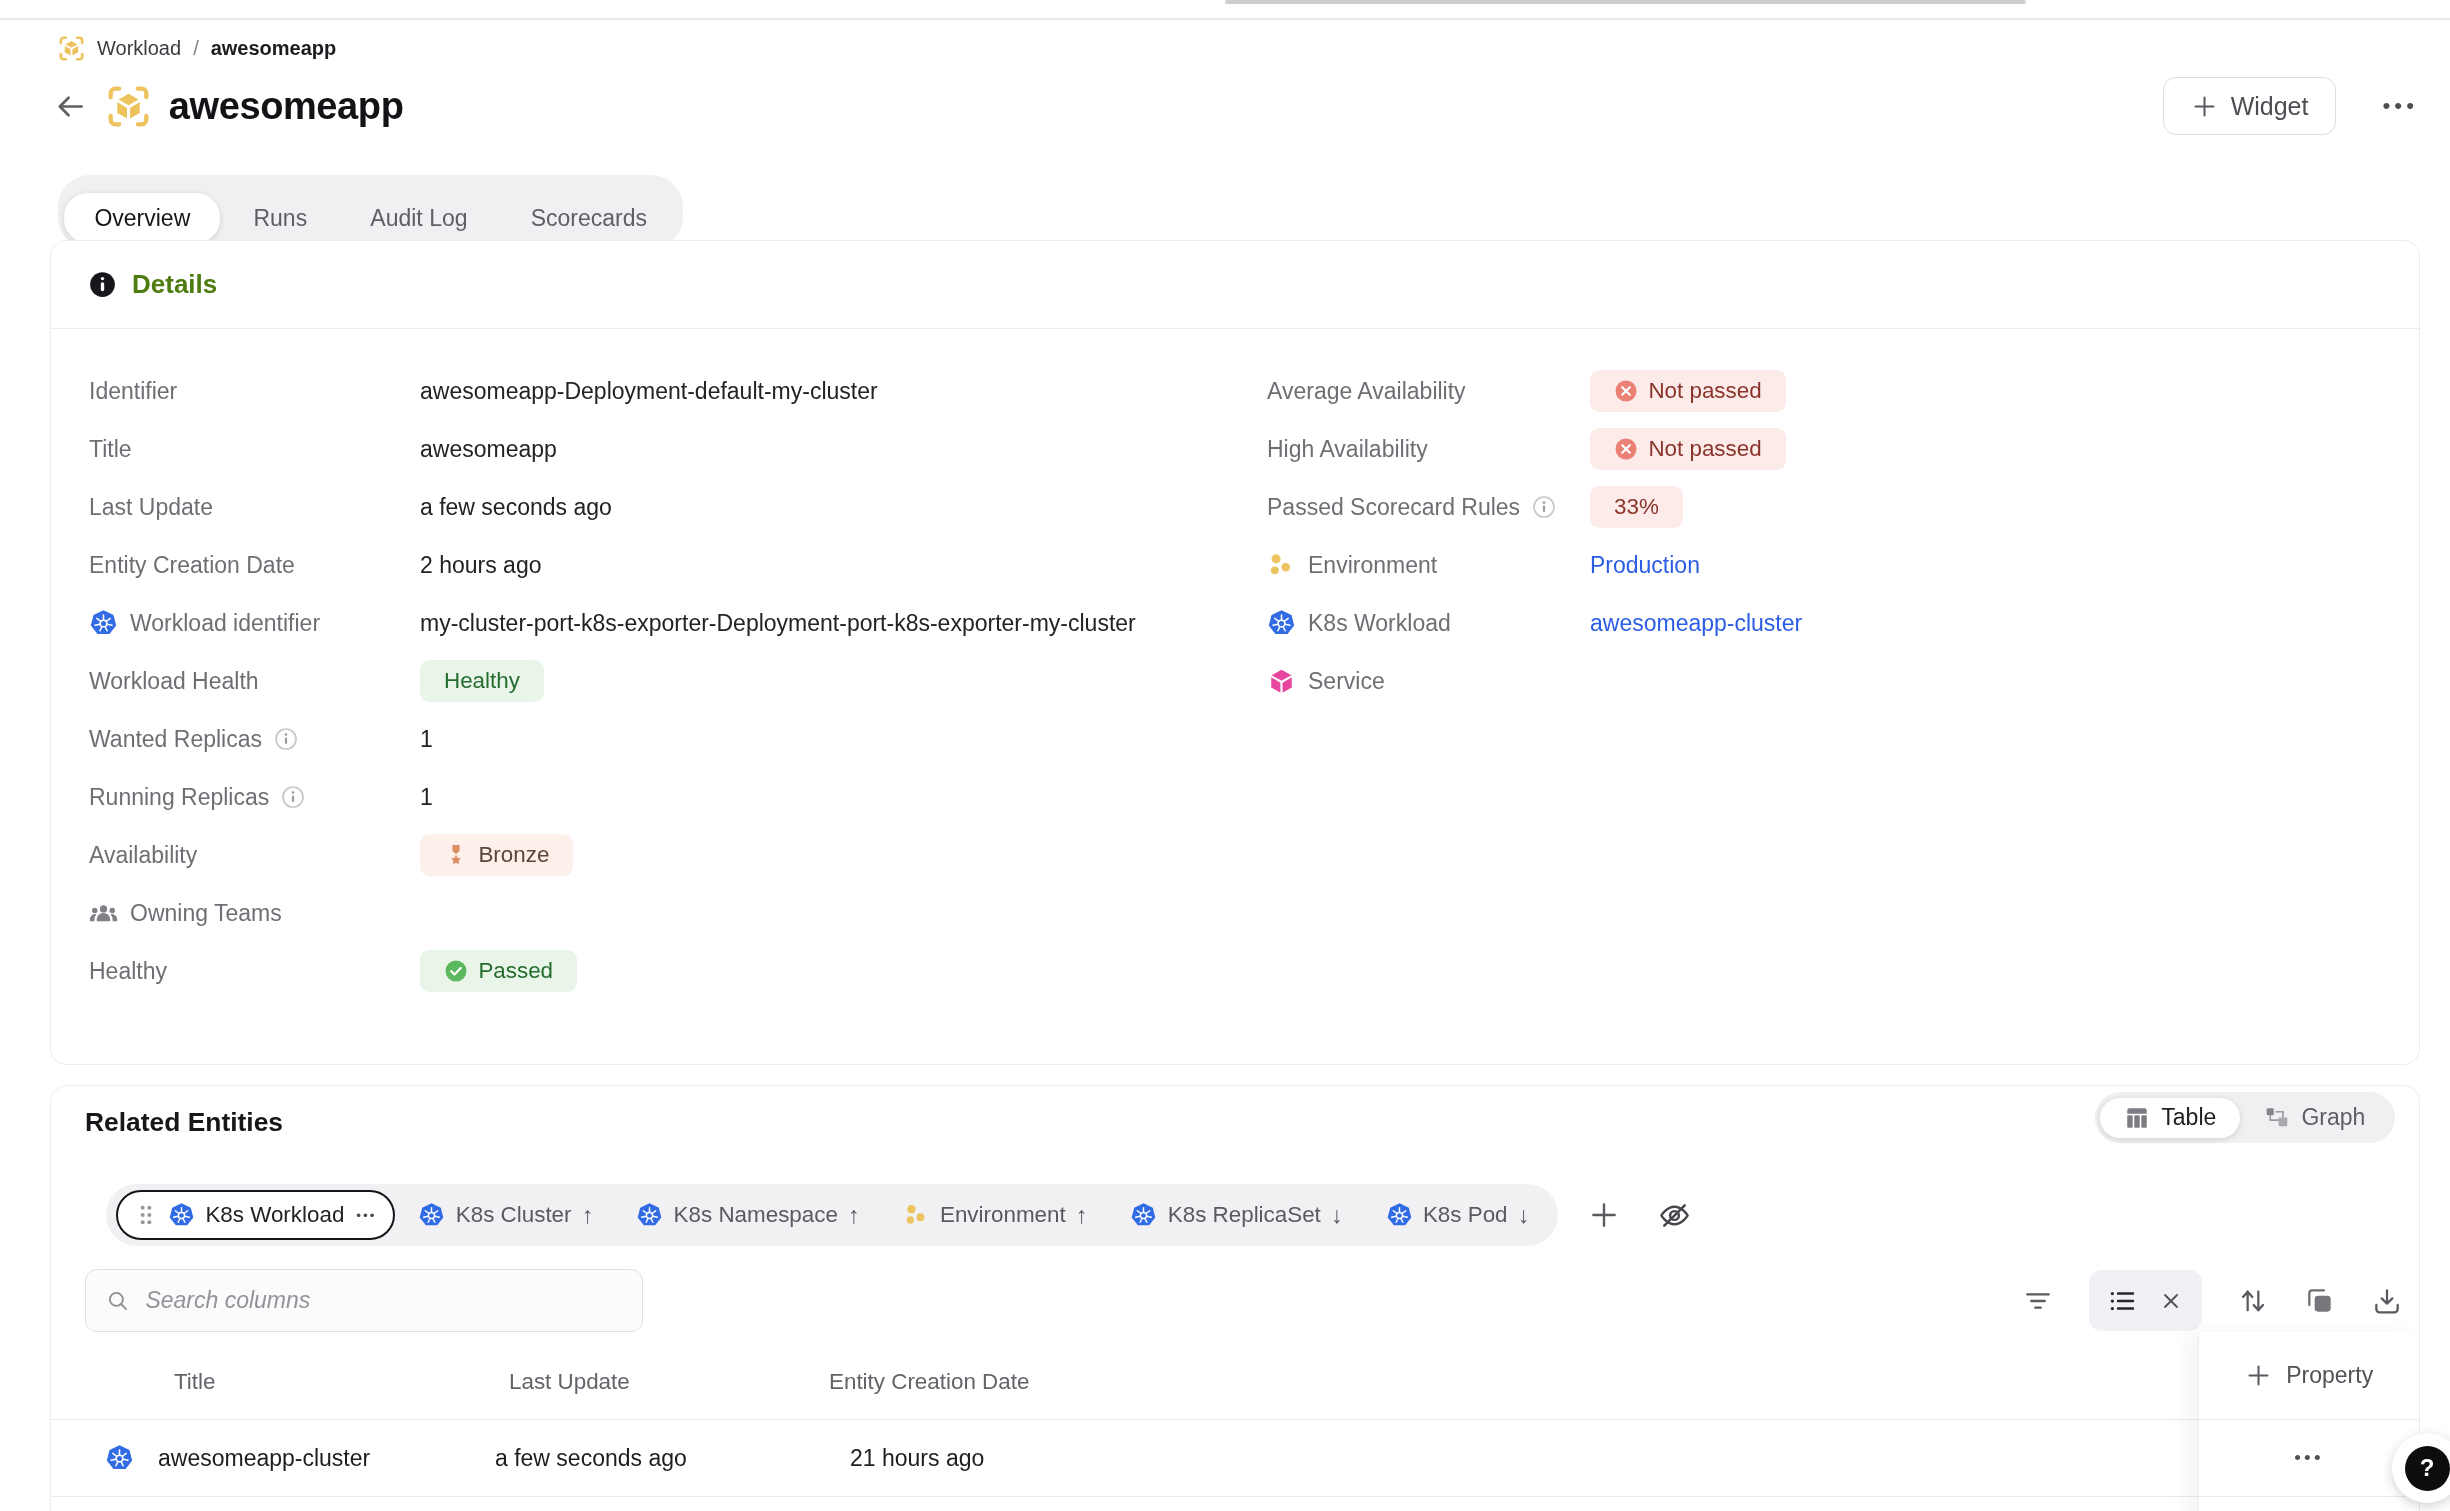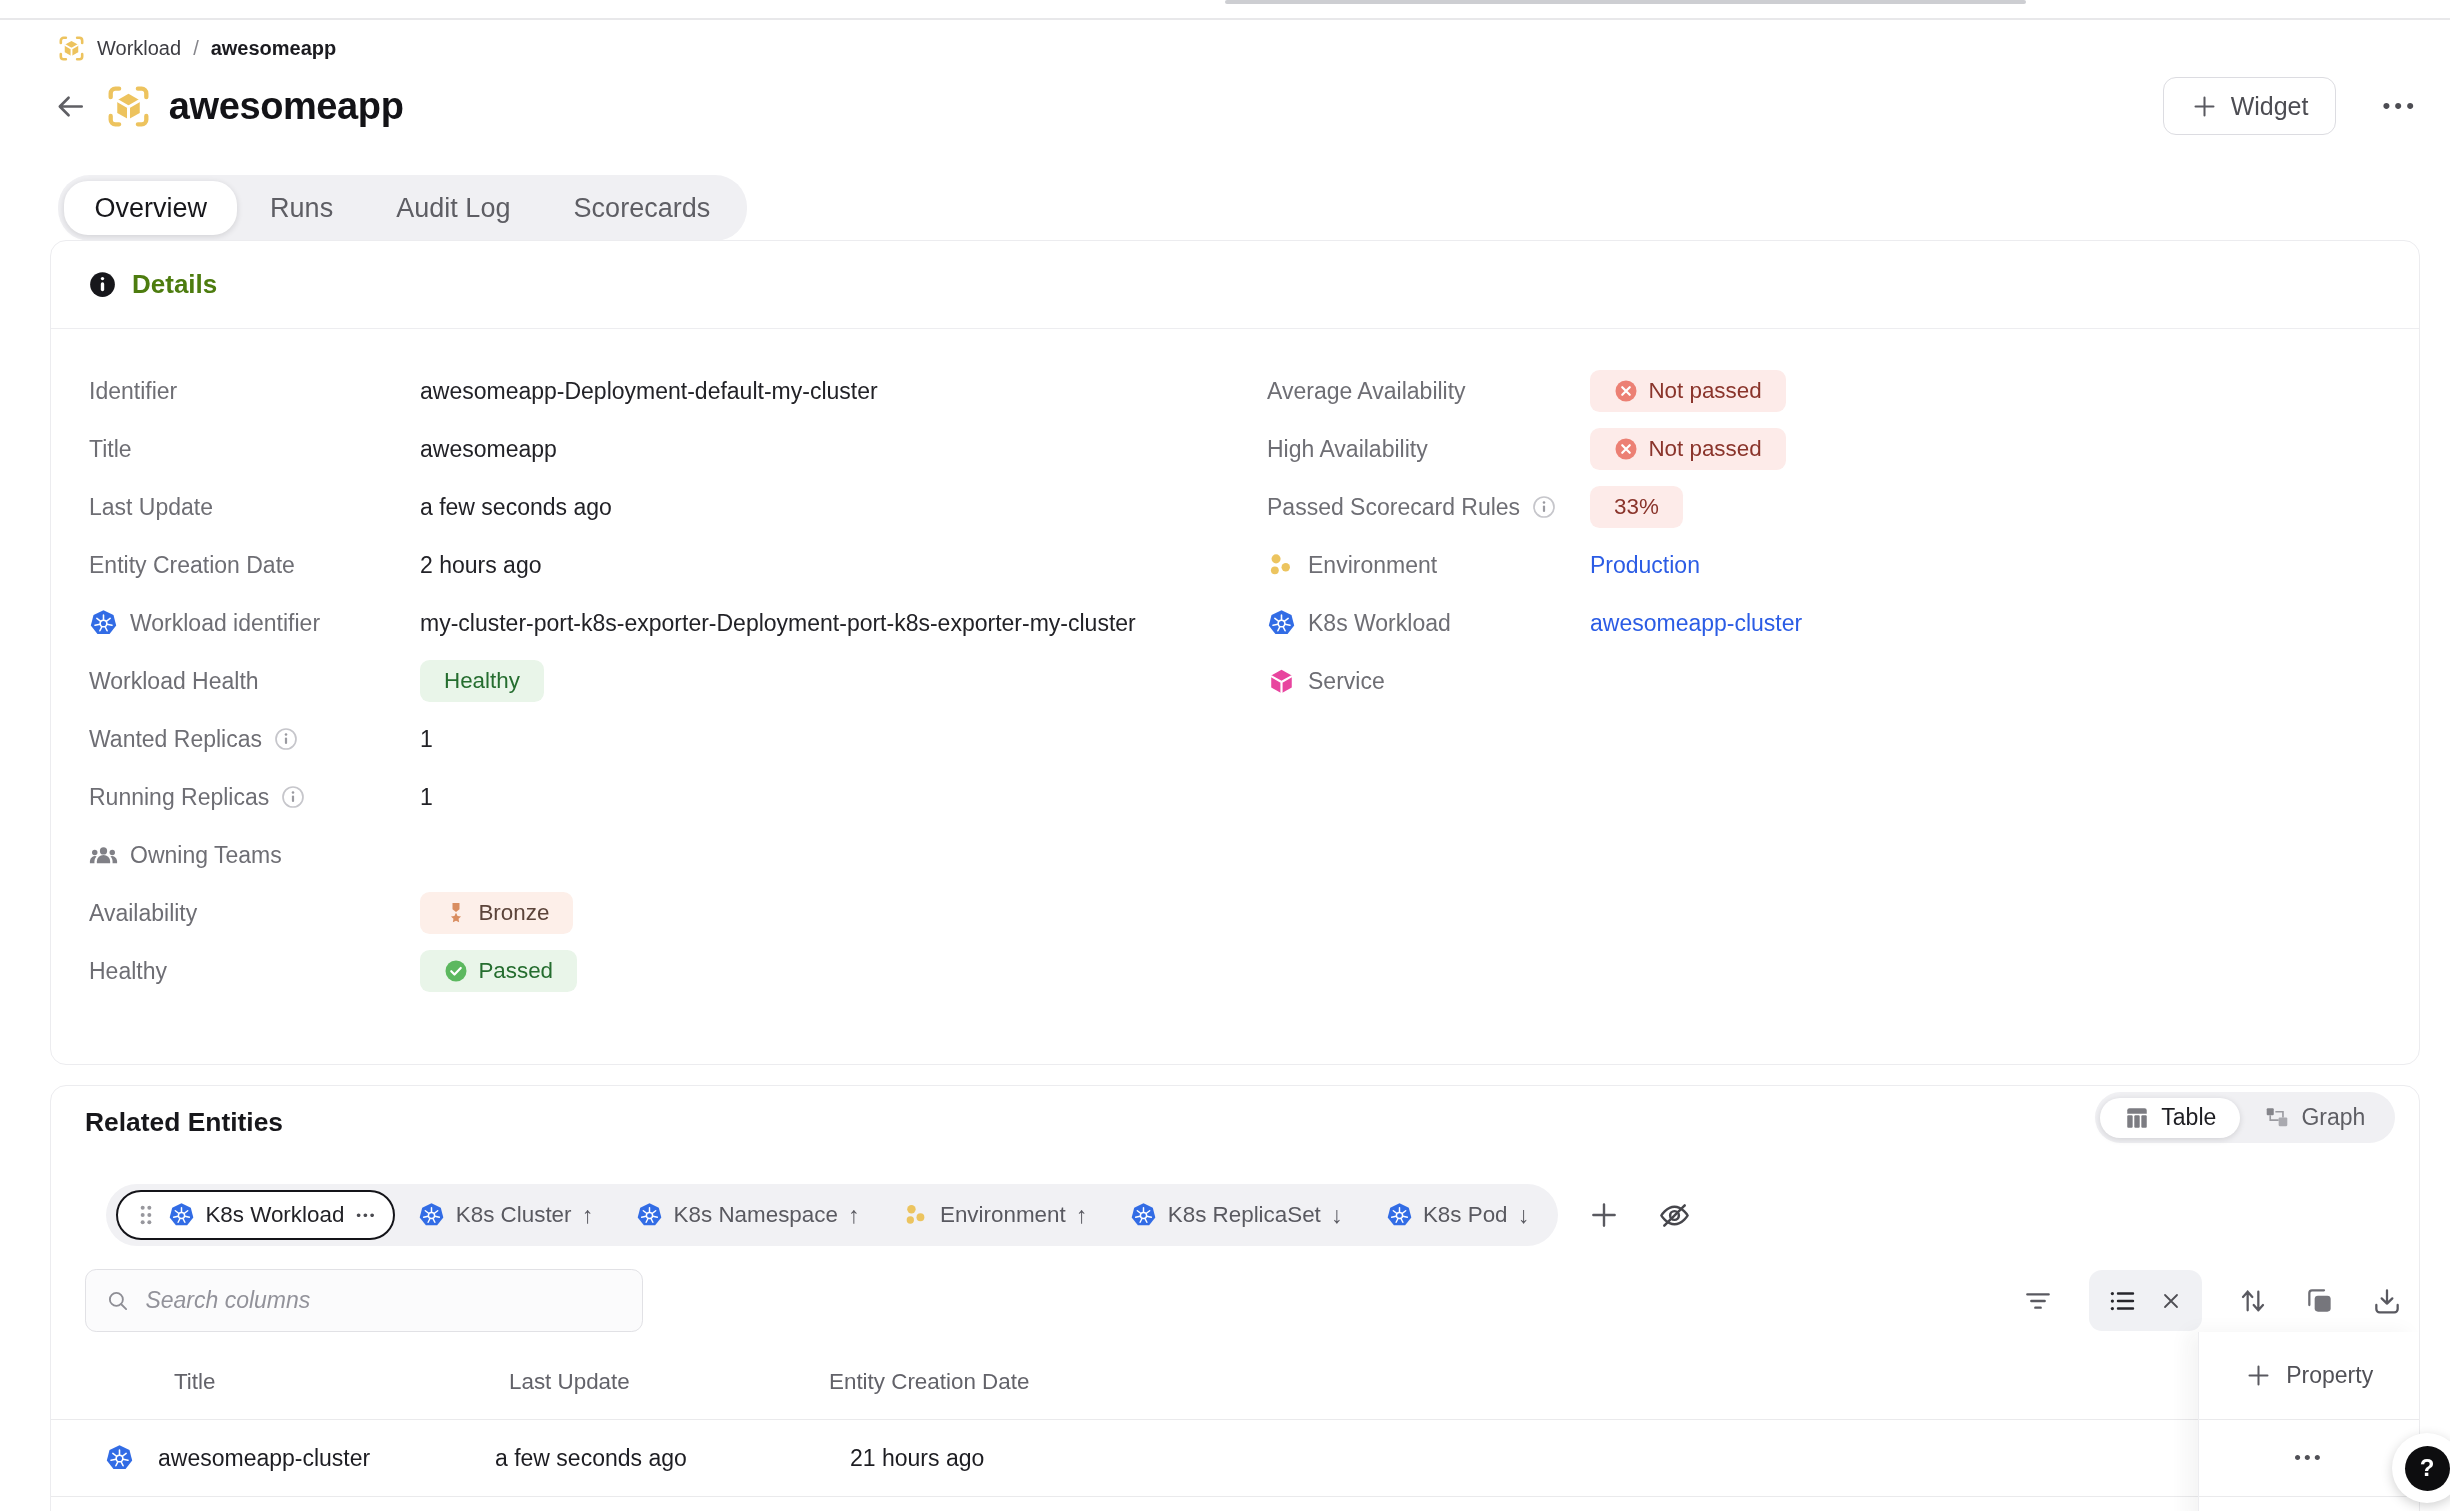--- a/index.html
+++ b/index.html
@@ -26,21 +26,21 @@
   .ph-left { display:flex; align-items:center; gap:13px; }
   .back-btn { width:43px; height:43px; display:flex; align-items:center; justify-content:center; border-radius:8px; cursor:pointer; }
   .entity-icon-lg { width:45px; height:45px; }
   .page-title { font-size:38px; font-weight:600; color:#131317; letter-spacing:-0.4px; margin-left:4.8px; }
   .ph-right { display:flex; align-items:center; gap:46px;padding-left:45px; }
   .widget-btn { height:58px; display:flex; align-items:center; gap:13px; padding:0 27px; border:1.6px solid #dcdce1; border-radius:13px; background:#fff; font-size:25px; color:#4d4d53; cursor:pointer; }
   .more-menu { font-size:22.4px; letter-spacing:4px; color:#4d4d53; cursor:pointer; }
 
   
   .tabs { position:absolute; left:58px; top:175px; display:inline-flex; align-items:center; background:#f0f0f3; border-radius:32px; padding:6.4px; gap:3.2px; }
-  .tab { padding:11.2px 30px; font-size:27px; color:#5e5e64; border-radius:24px; cursor:pointer; white-space:nowrap; }
+  .tab { padding:11.2px 30px; font-size:23px; color:#5e5e64; border-radius:24px; cursor:pointer; white-space:nowrap;margin-top:12px; }
   .tab-active { background:#fff; color:#17171b; font-weight:500; box-shadow:0 1.6px 6.4px rgba(20,20,30,.14); }
 
   
   .card { position:absolute; left:50px; width:2370px; background:#fff; border:1.6px solid #ececef; border-radius:16px; }
   .details-card { top:240px; height:825px; }
   .related-card { top:1085px; height:448px; overflow:hidden; }
 
   .card-head { height:88px; display:flex; align-items:center; gap:16px; padding:0 38px; border-bottom:1.6px solid #ededf0; }
   .card-head-title { font-size:26px; font-weight:700; color:#4d7c0f; }
 
@@ -268,49 +268,49 @@
               <rect x="21.8" y="21" width="4.4" height="13" rx="2.2" fill="#9a9aa0"></rect>
             </svg>
           </span>
         </div>
         <div class="detail-value">
           <span class="value-text">1</span>
         </div>
       </div>
       <div class="detail-row">
         <div class="detail-label">
+          <span>Availability</span>
+        </div>
+        <div class="detail-value">
+          <span class="badge badge-bronze">
+            <span class="icon" style="height: 24px; width: 24px;">
+              <svg viewBox="0 0 48 48" fill="#d98d60">
+                <path d="M17 4h14v12.5L24 22l-7-5.5Z"></path>
+                <path d="M24 23.5l3.1 6.3 7 1-5 4.9 1.2 6.9-6.3-3.3-6.3 3.3 1.2-6.9-5-4.9 7-1Z"></path>
+              </svg>
+            </span>
+            <span>Bronze</span>
+          </span>
+        </div>
+      </div>
+      <div class="detail-row">
+        <div class="detail-label">
           <span class="icon" style="height: 29px; width: 29px;">
             <svg viewBox="0 0 48 48" fill="#808086">
               <circle cx="24" cy="16.5" r="6"></circle>
               <path d="M13 34a11 11 0 0 1 22 0v3H13Z"></path>
               <circle cx="9.5" cy="19" r="4.5"></circle>
               <path d="M1.5 33a8.5 8.5 0 0 1 11-7.6A13.6 13.6 0 0 0 9 34v3H1.5Z"></path>
               <circle cx="38.5" cy="19" r="4.5"></circle>
               <path d="M46.5 33v4H39v-3c0-3-1.2-6-3.5-8.6a8.5 8.5 0 0 1 11 7.6Z"></path>
             </svg>
           </span>
           <span>Owning Teams</span>
         </div>
         <div class="detail-value"></div>
-      </div>
-      <div class="detail-row">
-        <div class="detail-label">
-          <span>Availability</span>
-        </div>
-        <div class="detail-value">
-          <span class="badge badge-bronze">
-            <span class="icon" style="height: 24px; width: 24px;">
-              <svg viewBox="0 0 48 48" fill="#d98d60">
-                <path d="M17 4h14v12.5L24 22l-7-5.5Z"></path>
-                <path d="M24 23.5l3.1 6.3 7 1-5 4.9 1.2 6.9-6.3-3.3-6.3 3.3 1.2-6.9-5-4.9 7-1Z"></path>
-              </svg>
-            </span>
-            <span>Bronze</span>
-          </span>
-        </div>
       </div>
       <div class="detail-row">
         <div class="detail-label">
           <span>Healthy</span>
         </div>
         <div class="detail-value">
           <span class="badge badge-success">
             <span class="icon" style="height: 24px; width: 24px;">
               <svg viewBox="0 0 48 48">
                 <circle cx="24" cy="24" r="21" fill="#5cb85f"></circle>

